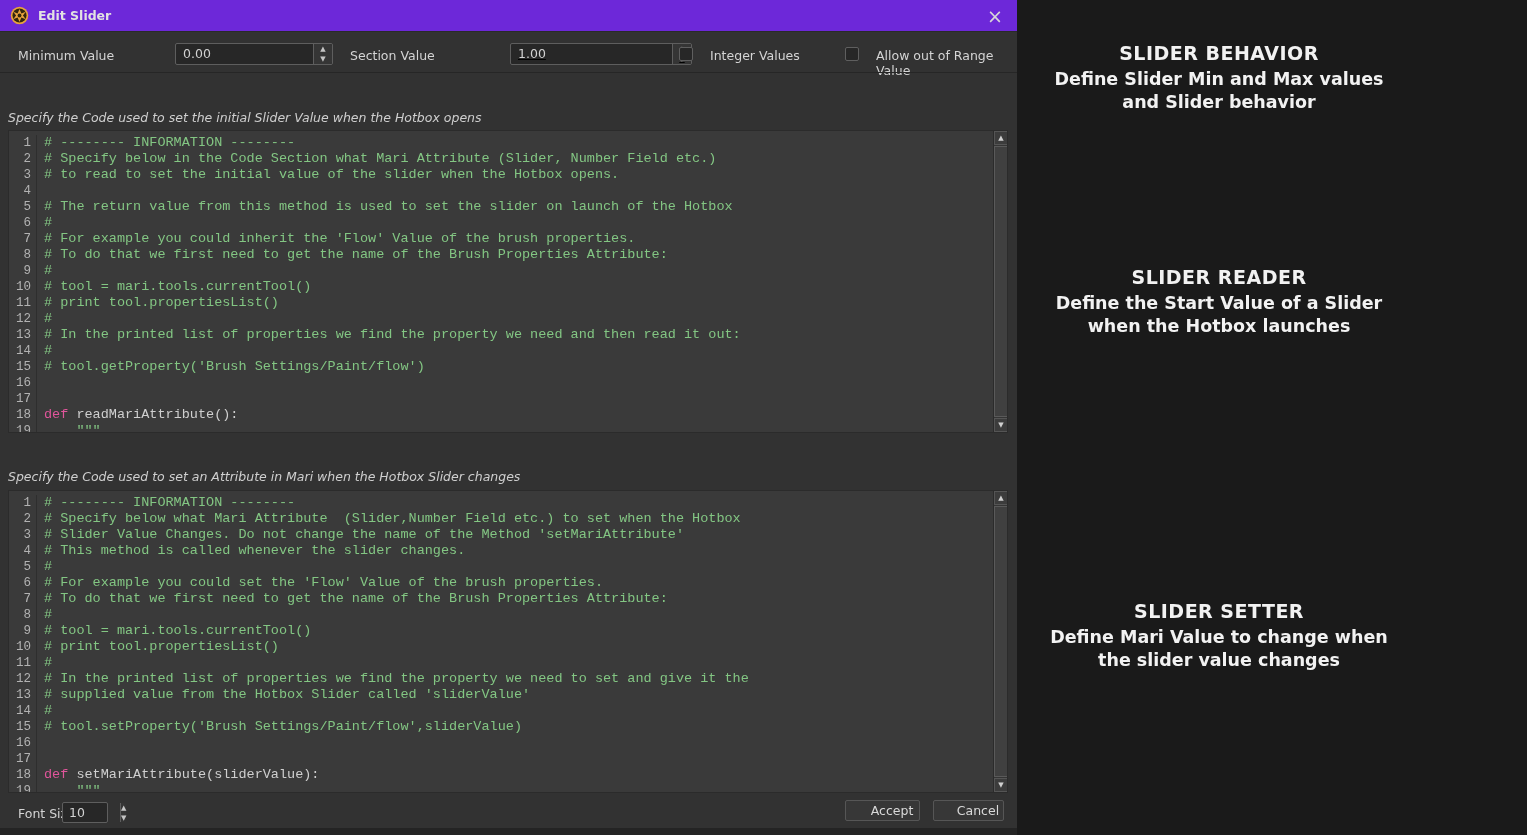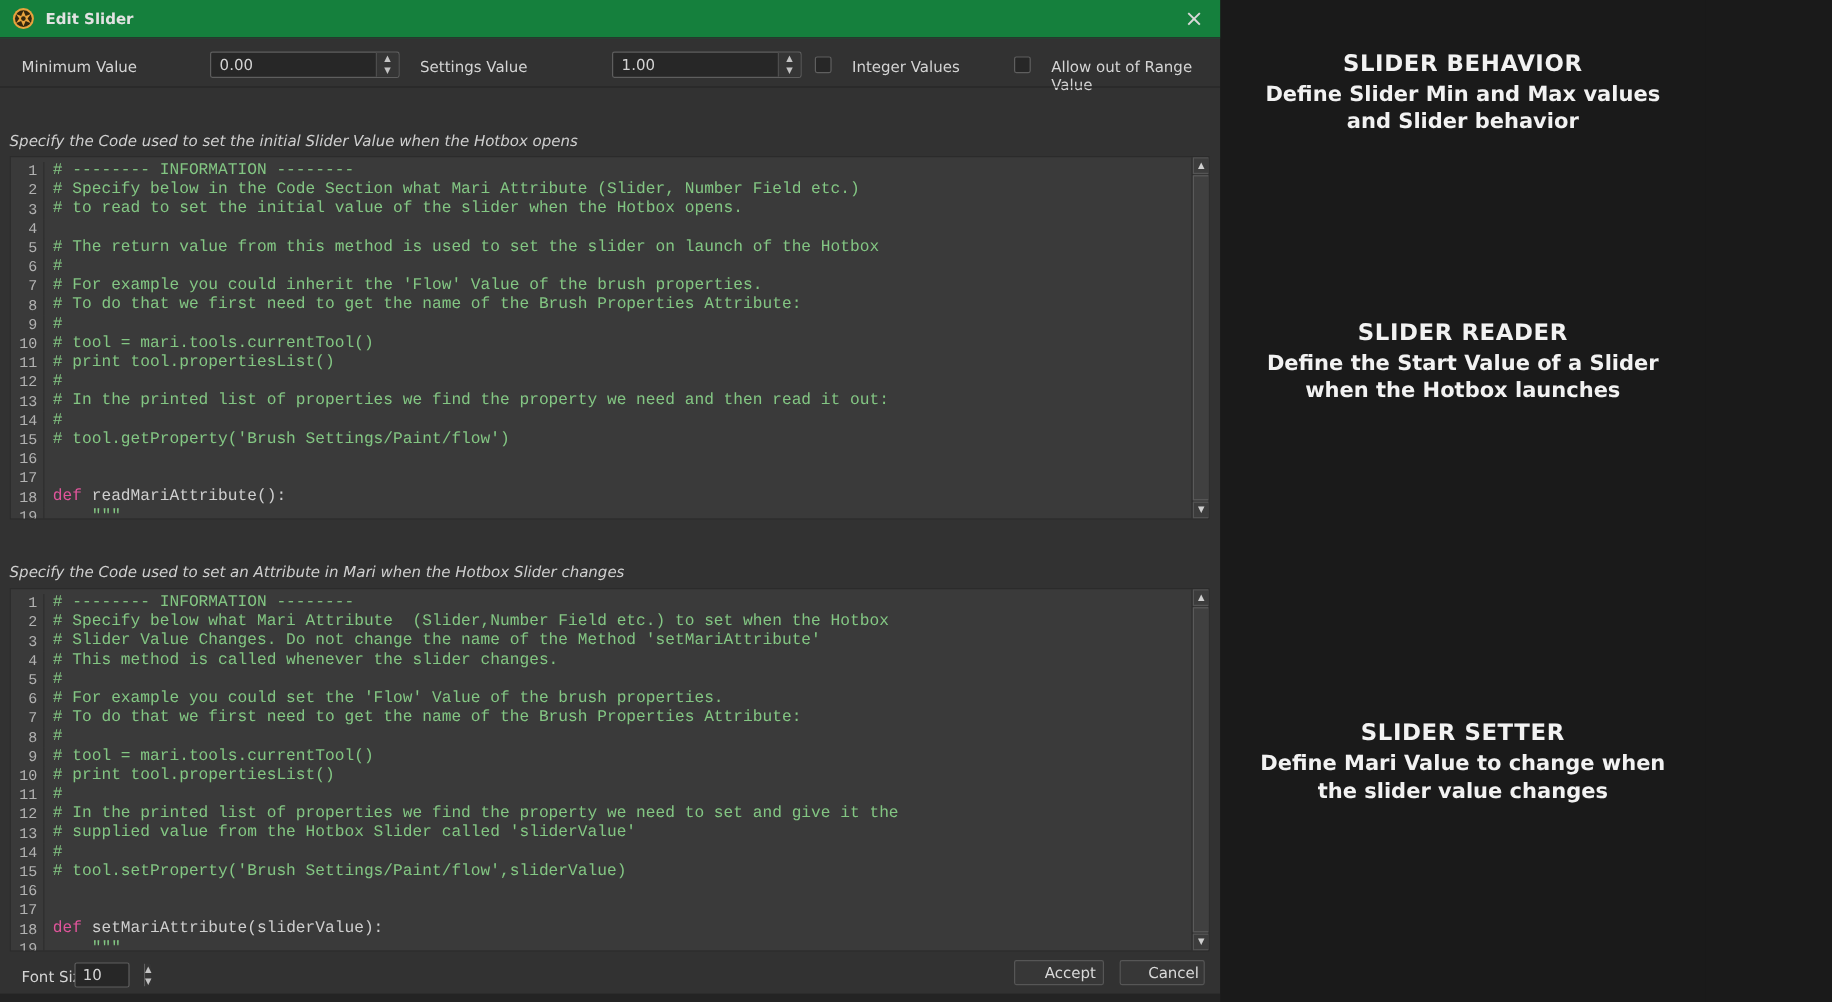--- a/index.html
+++ b/index.html
@@ -2,21 +2,21 @@
 <html><head>
 <meta charset="utf-8">
 <style>
   * { margin:0; padding:0; box-sizing:border-box; }
   html,body { width:1527px; height:835px; overflow:hidden; background:#1a1a1a; }
   body { font-family:"DejaVu Sans", sans-serif; }
   #root { position:relative; width:1527px; height:835px; }
 
   
   .dialog { position:absolute; left:0; top:0; width:1017px; height:835px; background:#323232; }
-  .titlebar { position:absolute; left:0; top:0; width:100%; height:32px; background:#15803d;
+  .titlebar { position:absolute; left:0; top:0; width:100%; height:32px; background:#6d28d9;
               border-bottom:1px solid #2a2a2a; display:flex; align-items:center; }
   .titlebar .app-icon { width:19px; height:19px; margin-left:10px; }
   .titlebar .title-text { color:#e2e2e2; font-size:12.5px; font-weight:bold; margin-left:9px; }
   .close-btn { position:absolute; right:10px; top:4px; width:24px; height:24px; color:#d8d8d8;
                font-size:19px; line-height:24px; text-align:center; cursor:default; }
 
   
   .label { position:absolute; color:#d4d4d4; font-size:12.5px;margin-left:10px; }
   .spinbox { position:absolute; height:22px; background:#272727; border:1px solid #5e5e5e;
              border-radius:2px; display:flex;gap:35px; }
@@ -84,22 +84,22 @@
 
     <span class="label" style="left:8px; top:48px;">Minimum Value</span>
     <div class="spinbox" style="left:175px; top:43px; width:158px;">
       <span class="value">0.00</span>
       <div class="spin-buttons">
         <span class="sb">▲</span>
         <span class="sb">▼</span>
       </div>
     </div>
 
-    <span class="label" style="left:340px; top:48px;">Settings Value</span>
-    <div class="spinbox" style="left:510px; top:43px; width:158px;">
+    <span class="label" style="left:340px; top:48px;">Section Value</span>
+    <div class="spinbox" style="left:510px; top:43px; width:182px;text-decoration:underline;">
       <span class="value">1.00</span>
       <div class="spin-buttons">
         <span class="sb">▲</span>
         <span class="sb">▼</span>
       </div>
     </div>
 
     <div class="checkbox" style="left:679px; top:47px;"></div>
     <span class="label" style="left:700px; top:48px;">Integer Values</span>
 

